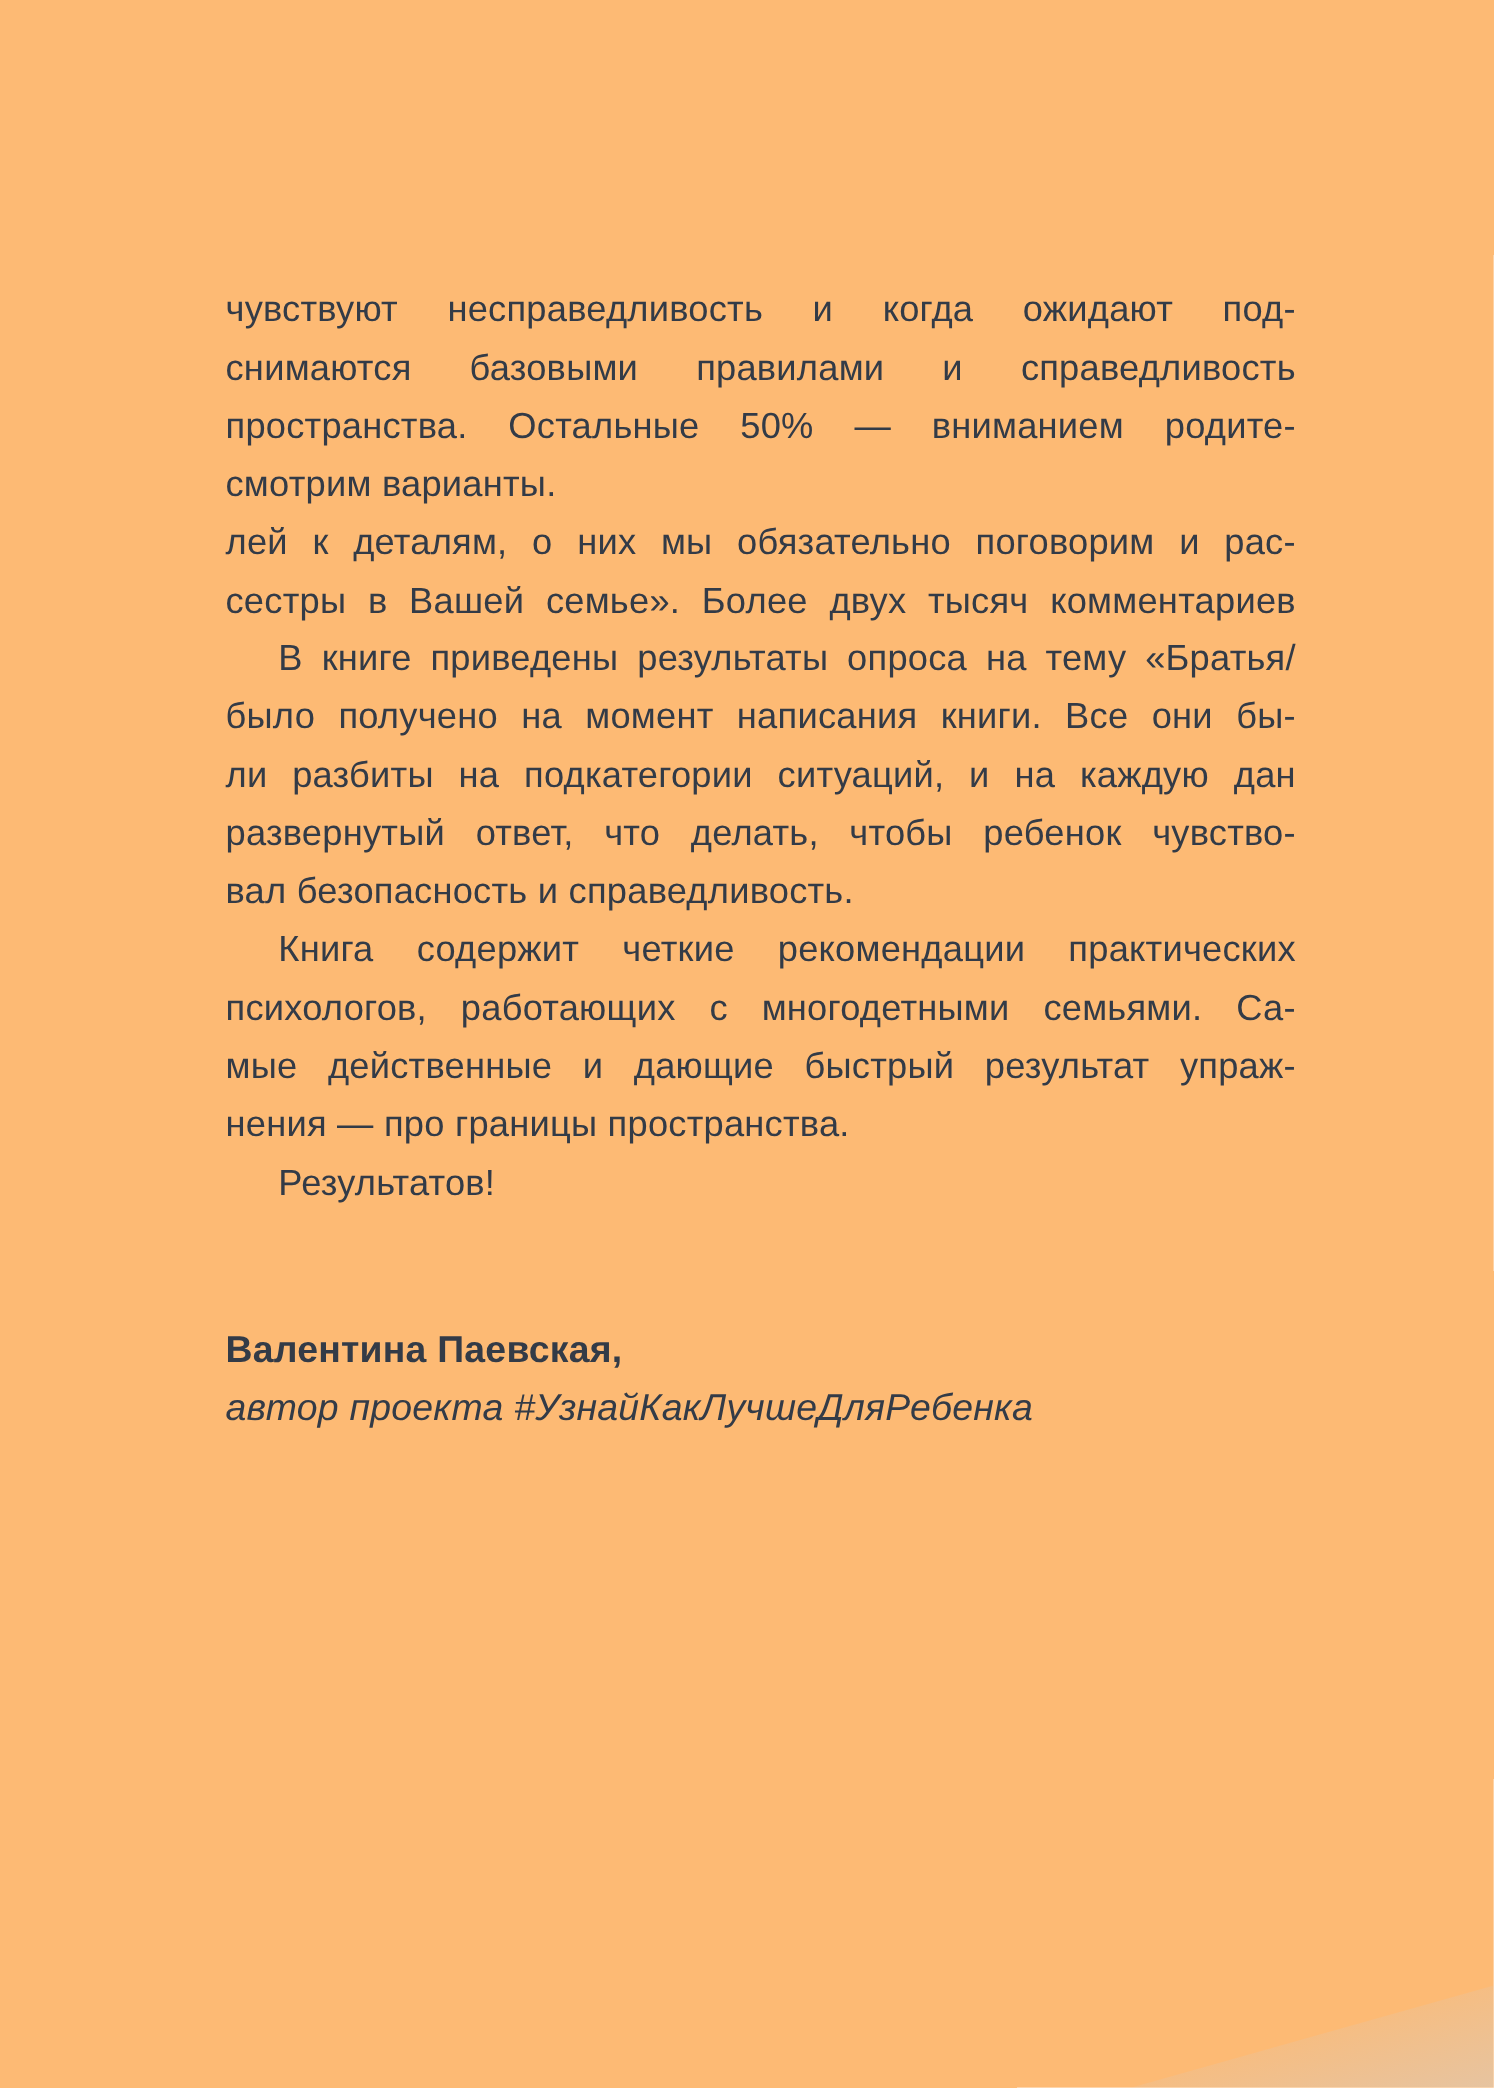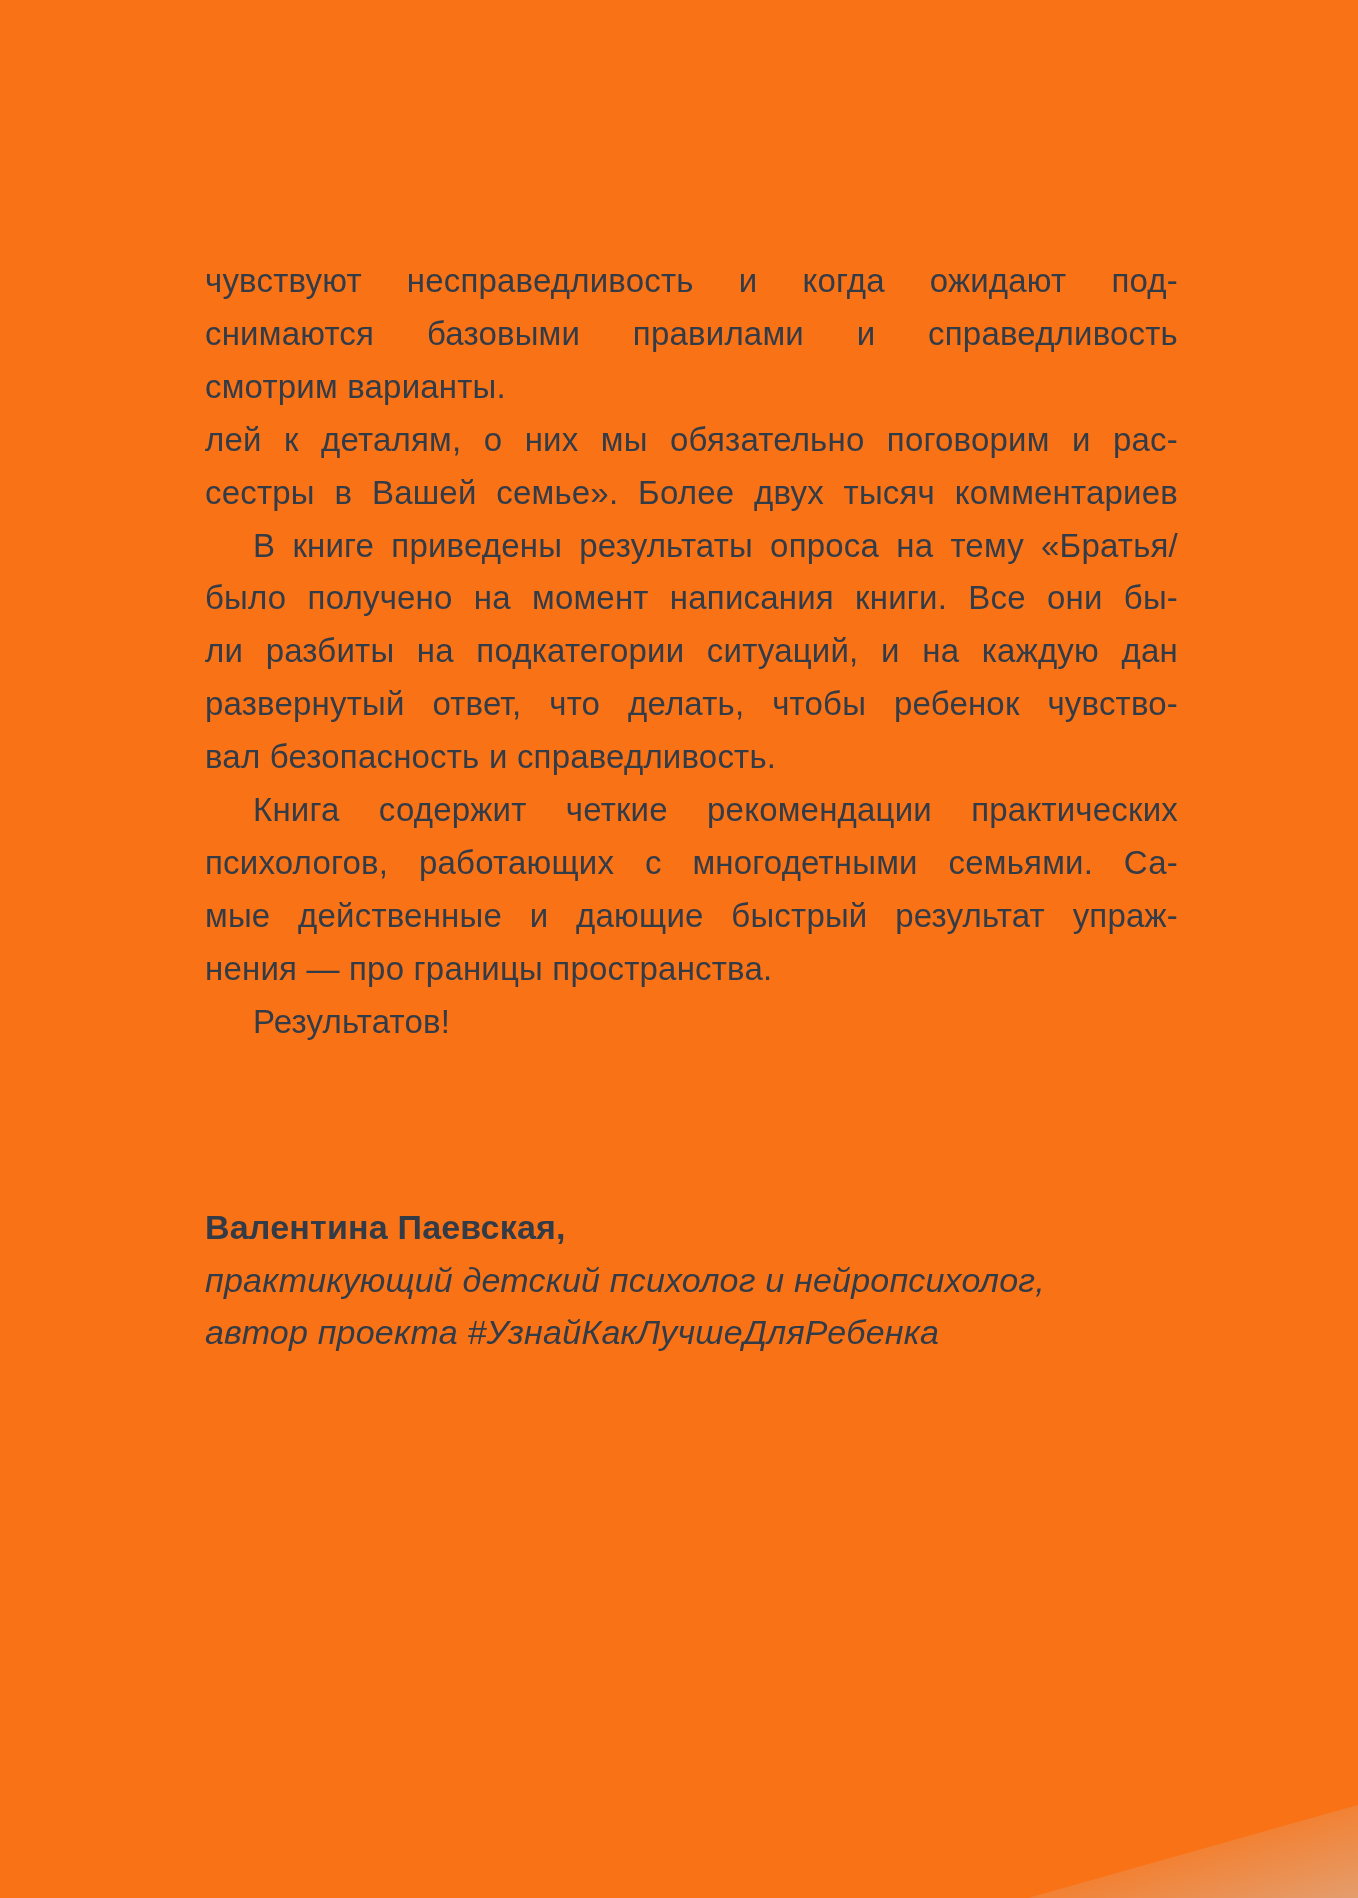--- a/index.html
+++ b/index.html
@@ -1,21 +1,21 @@
 <!DOCTYPE html>
 <html><head>
 <meta charset="utf-8">
 <style>
   * { margin: 0; padding: 0; box-sizing: border-box; }
   html, body { background: #ffffff; }
   .page {
     position: relative;
     width: 1358px;
     height: 1898px;
-    background: #f97316;
+    background: #fdba74;
     font-family: "Liberation Sans", sans-serif;
     color: #333b47;
     overflow: hidden;
   }
   .body-text {
     position: absolute;
     left: 205px;
     top: 255px;
     width: 973px;
     font-size: 33px;
@@ -51,20 +51,21 @@
   }
 </style>
 </head>
 <body>
 
 <div class="page">
   <div class="body-text">
       <div class="paragraph">
         <div class="line">чувствуют несправедливость и когда ожидают под-</div>
         <div class="line">снимаются базовыми правилами и справедливость</div>
+        <div class="line">пространства. Остальные 50% — вниманием родите-</div>
         <div class="line last">смотрим варианты.</div>
         <div class="line">лей к деталям, о них мы обязательно поговорим и рас-</div>
       </div>
       <div class="paragraph">
         <div class="line">сестры в Вашей семье». Более двух тысяч комментариев</div>
         <div class="line indent">В книге приведены результаты опроса на тему «Братья/</div>
         <div class="line">было получено на момент написания книги. Все они бы-</div>
         <div class="line">ли разбиты на подкатегории ситуаций, и на каждую дан</div>
         <div class="line">развернутый ответ, что делать, чтобы ребенок чувство-</div>
         <div class="line last">вал безопасность и справедливость.</div>
@@ -75,18 +76,17 @@
         <div class="line">мые действенные и дающие быстрый результат упраж-</div>
         <div class="line last">нения — про границы пространства.</div>
       </div>
       <div class="paragraph">
         <div class="line indent last">Результатов!</div>
       </div>
     </div>
 
   <div class="signature">
     <div class="sig-name">Валентина Паевская,</div>
-    <div class="sig-role">практикующий детский психолог и нейропсихолог,</div>
     <div class="sig-project">автор проекта #УзнайКакЛучшеДляРебенка</div>
   </div>
 
   <div class="corner-curl"></div>
 </div>
 
 </body></html>

